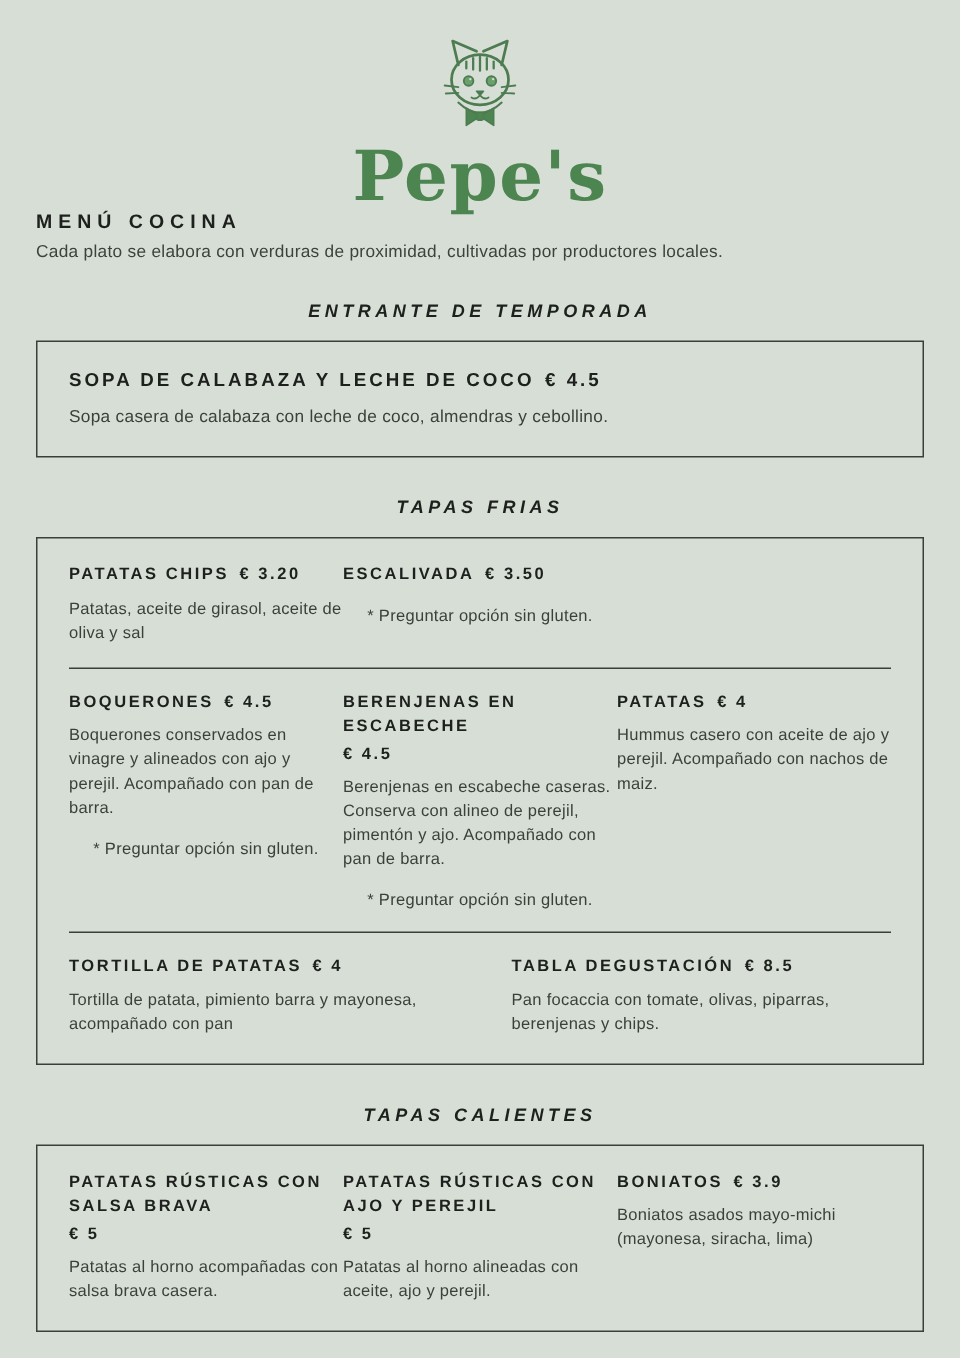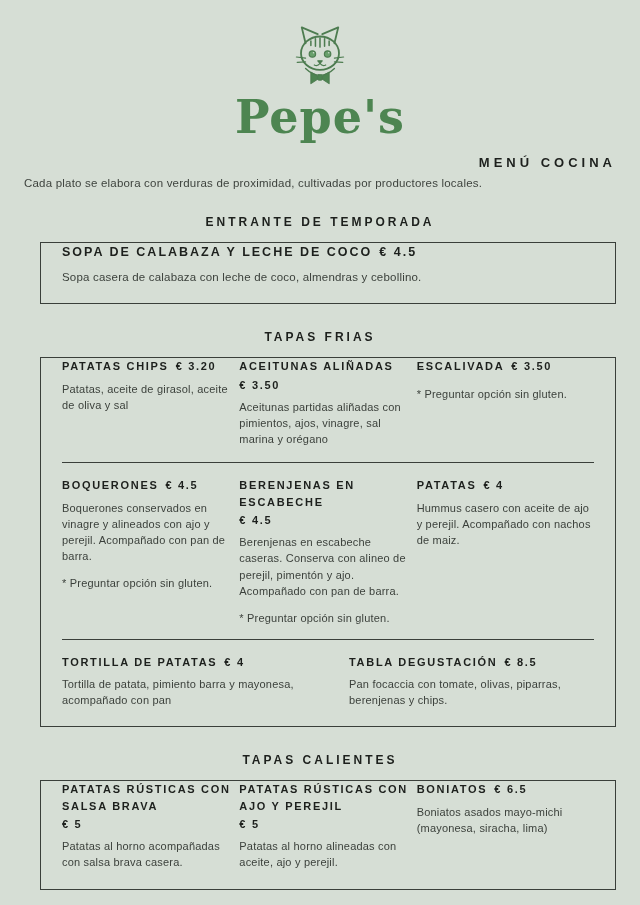--- a/index.html
+++ b/index.html
@@ -18,57 +18,56 @@
     font-family:"DejaVu Serif", serif;
     font-weight:bold;
     font-size:46px;
     line-height:1.0;
     color:#4d8551;
     text-align:center;
     margin-top:2px;
     letter-spacing:1px;
   }
   .menu-title {
-    text-align:right; font-weight:bold; font-size:13px;
-    letter-spacing:4px; margin-top:15px; color:#1d201d;
+    text-align:left; font-weight:bold; font-size:13px;
+    letter-spacing:4px; color:#1d201d;
   }
   .subtitle {
     text-align:left; font-size:11.5px; color:#3d423d;
     margin-top:7px; letter-spacing:.2px;
   }
 
   
   .section-heading {
     text-align:center; font-weight:bold; font-size:12px;
-    letter-spacing:3px; color:#1d201d; margin-top:26px;
+    letter-spacing:3px; color:#1d201d; margin-top:26px;font-style:italic;
   }
   .box {
     border:1.5px solid #3a3f3a;
     margin-top:13px;
-    padding:0 21px 18px;
-    margin-left:16px;
+    padding:16px 21px 18px;
   }
   .grid3 { display:grid; grid-template-columns:repeat(3,1fr); }
   .grid2 { display:grid; grid-template-columns:repeat(2,1fr); column-gap:42px; }
   .divider { border:none; border-top:1.5px solid #3a3f3a; margin:15px 0 14px; }
 
   
   .item-title {
     font-weight:bold; font-size:11px; letter-spacing:1.7px;
     line-height:1.48; color:#1d201d;
   }
   .item.featured .item-title { font-size:12.5px; letter-spacing:2px; }
   .price { margin-left:7px; white-space:nowrap; }
   .price.block { display:block; margin-left:0; margin-top:2px; }
   .item-desc {
     font-size:11px; line-height:1.47; color:#3b403b;
     margin-top:6px; letter-spacing:.2px;
   }
   .item.featured .item-desc { font-size:11.5px; margin-top:7px; }
-  .item-note { font-size:11px; color:#3b403b; margin-top:13px; letter-spacing:.2px; }
+  .item-note { font-size:11px; color:#3b403b; margin-top:13px; letter-spacing:.2px;text-align:center; }
 </style>
 </head>
 <body>
 
 <div class="page">
 
   <header class="logo-wrap">
     <svg class="cat-svg" viewBox="0 0 100 90" fill="none" stroke="#4d7c50" stroke-width="2.4" stroke-linecap="round" stroke-linejoin="round">
 
       <path d="M31 27 L26 6 L47 15"></path>
@@ -125,26 +124,20 @@
 
       <div class="grid3">
         <div class="item">
           <div class="item-title">
             <span>PATATAS CHIPS</span><span class="price">€ 3.20</span>
           </div>
           <p class="item-desc">Patatas, aceite de girasol, aceite de oliva y sal</p>
         </div>
         <div class="item">
           <div class="item-title">
-            <span>ACEITUNAS ALIÑADAS</span><span class="price block">€ 3.50</span>
-          </div>
-          <p class="item-desc">Aceitunas partidas aliñadas con pimientos, ajos, vinagre, sal marina y orégano</p>
-        </div>
-        <div class="item">
-          <div class="item-title">
             <span>ESCALIVADA</span><span class="price">€ 3.50</span>
           </div>
           <p class="item-note">* Preguntar opción sin gluten.</p>
         </div>
       </div>
 
       <hr class="divider">
 
       <div class="grid3">
         <div class="item">
@@ -200,21 +193,21 @@
           <p class="item-desc">Patatas al horno acompañadas con salsa brava casera.</p>
         </div>
         <div class="item">
           <div class="item-title">
             <span>PATATAS RÚSTICAS CON AJO Y PEREJIL</span><span class="price block">€ 5</span>
           </div>
           <p class="item-desc">Patatas al horno alineadas con aceite, ajo y perejil.</p>
         </div>
         <div class="item">
           <div class="item-title">
-            <span>BONIATOS</span><span class="price">€ 6.5</span>
+            <span>BONIATOS</span><span class="price">€ 3.9</span>
           </div>
           <p class="item-desc">Boniatos asados mayo-michi (mayonesa, siracha, lima)</p>
         </div>
       </div>
     </div>
   </section>
 
 </div>
 
 </body></html>

